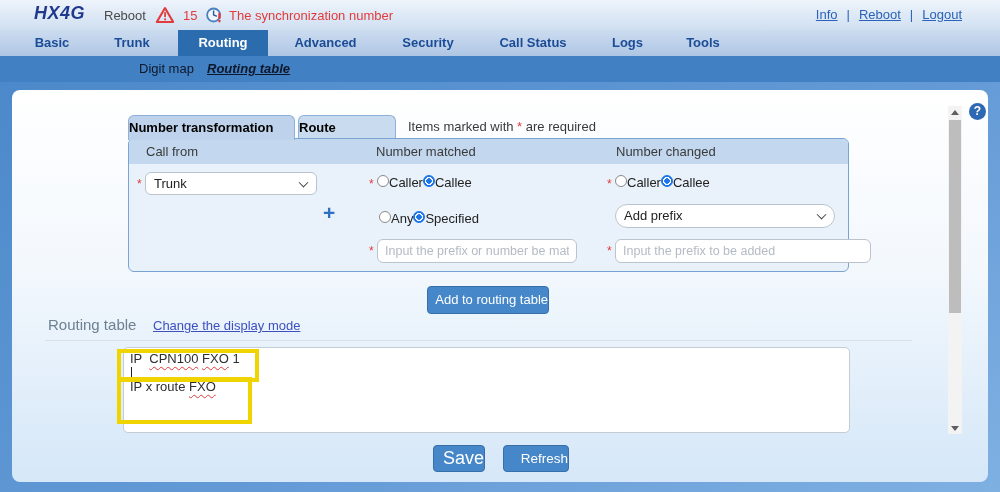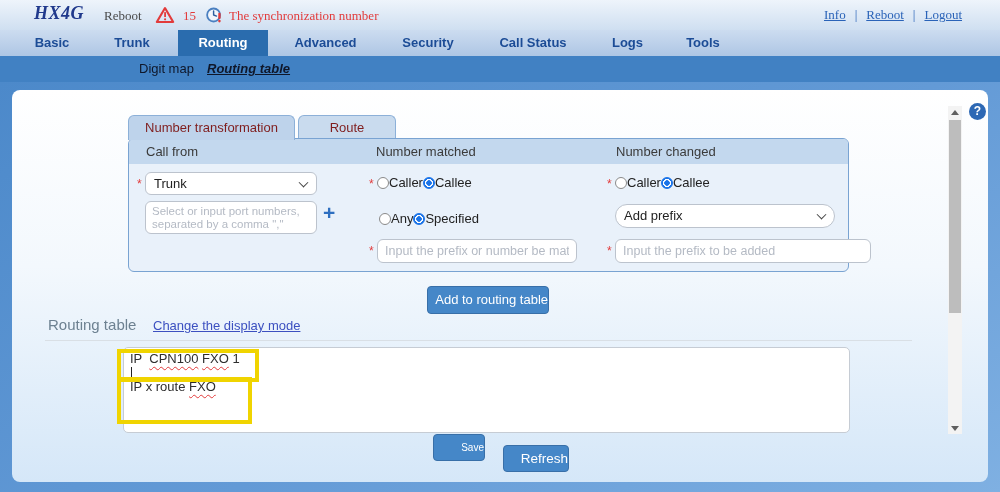--- a/index.html
+++ b/index.html
@@ -5,21 +5,21 @@
   html,body{margin:0;padding:0;}
   body{
     width:1000px;height:492px;position:relative;overflow:hidden;
     font-family:"Liberation Sans",sans-serif;
     -webkit-font-smoothing:antialiased;
   }
   .abs{position:absolute;}
 
   
   .topbar{left:0;top:0;width:1000px;height:30px;
-    background:linear-gradient(#eef4fb,#cfdff1);font-family:Liberation Serif, serif;}
+    background:linear-gradient(#eef4fb,#cfdff1);}
   .logo{left:34px;top:3px;font-size:18px;font-weight:800;font-style:italic;
     color:#20398c;letter-spacing:.5px;}
   .user{left:104px;top:8px;font-size:13px;color:#4a4a4a;}
   .warn-ico{left:155px;top:6px;width:20px;height:18px;}
   .alert-count{left:183px;top:8px;font-size:13px;color:#e23b3b;}
   .clock-ico{left:205px;top:6px;width:19px;height:18px;}
   .sync-msg{left:229px;top:8px;font-size:13px;color:#e23b3b;}
   .top-links{right:38px;top:7px;display:flex;gap:9px;font-size:13px;align-items:center;}
   .top-links a{color:#2a63b8;text-decoration:underline;cursor:pointer;}
   .top-sep{color:#8aa0bd;text-decoration:none !important;}
@@ -48,22 +48,22 @@
     text-align:center;line-height:17px;cursor:pointer;}
   .sbar{left:936px;top:16px;width:14px;height:328px;background:#f3f3f3;}
   .sbar-btn{left:0;width:14px;height:12px;cursor:pointer;}
   .tri-up{width:0;height:0;border-left:4px solid transparent;border-right:4px solid transparent;
     border-bottom:5px solid #5f5f5f;position:absolute;left:3px;top:4px;}
   .tri-down{width:0;height:0;border-left:4px solid transparent;border-right:4px solid transparent;
     border-top:5px solid #5f5f5f;position:absolute;left:3px;top:4px;}
   .sbar-thumb{left:1px;top:14px;width:12px;height:193px;background:#bdbdbd;cursor:pointer;}
 
   
-  .ftab{top:25px;height:23px;line-height:23px;text-align:center;font-size:13px;color:#7f1d1d;
-    border:1px solid #8cb0d8;border-bottom:none;border-radius:6px 6px 0 0;cursor:pointer;}
+  .ftab{top:25px;height:23px;line-height:23px;font-size:13px;color:#000000;
+    border:1px solid #8cb0d8;border-bottom:none;border-radius:6px 6px 0 0;cursor:pointer;font-weight:bold;}
   .ftab.active{left:116px;width:165px;background:#bed3eb;z-index:3;height:24px;}
   .ftab.inactive{left:286px;width:96px;background:#c9dbee;}
   .req-note{left:396px;top:25px;height:23px;line-height:24px;font-size:13px;color:#3a3a3a;}
   .star{color:#e23b3b;}
 
   
   .gbox{left:116px;top:48px;width:719px;height:132px;background:#e9f1fa;
     border:1px solid #79a3d2;border-radius:6px;z-index:2;}
   .ghead{left:0;top:0;width:719px;height:25px;background:#c3d8ee;border-radius:5px 5px 0 0;}
   .gcol{top:0;height:25px;line-height:25px;font-size:13px;color:#3a3a3a;}
@@ -75,21 +75,21 @@
     border-right:1.6px solid #444;border-bottom:1.6px solid #444;
     transform:translateY(-70%) rotate(45deg);}
   .port-ta{left:16px;top:62px;width:172px;height:33px;font-size:11.5px;color:#b4bac4;
     padding:3px 6px;line-height:13px;cursor:text;}
   .plus{left:194px;top:62px;font-size:21px;font-weight:bold;color:#2e6fc0;cursor:pointer;}
   .radio{width:12px;height:12px;border-radius:50%;border:1px solid #8a8a8a;background:#fff;
     display:inline-block;vertical-align:-2px;box-sizing:border-box;cursor:pointer;}
   .radio.checked{border:1px solid #1a73e8;
     background:radial-gradient(circle at 50% 50%,#1a73e8 0,#1a73e8 2.5px,#fff 3px,#fff 3.8px,#1a73e8 4.2px);}
   .rlabel{font-size:13px;color:#222;cursor:pointer;}
-  .rgroup{display:flex;align-items:center;}
+  .rgroup{display:flex;}
   input.txt{font-family:"Liberation Sans",sans-serif;font-size:12.5px;color:#333;
     background:#fff;border:1px solid #bcc3cd;border-radius:6px;box-sizing:border-box;
     padding:0 7px;outline:none;}
   input.txt::placeholder{color:#b4bac4;}
 
   
   .btn{background:#4587c8;border:1px solid #386fa8;border-radius:4px;color:#fff;
     font-size:13px;text-align:right;cursor:pointer;box-sizing:border-box;}
   .add-btn{left:415px;top:196px;width:122px;height:28px;line-height:26px;}
 
@@ -101,21 +101,21 @@
     border:1px solid #c6ccd4;border-radius:5px;box-sizing:border-box;
     padding:4px 6px;cursor:text;}
   .rt-line{white-space:pre;font-size:13px;line-height:14px;height:14px;color:#2e2e2e;position:relative;}
   .wavy{text-decoration:underline;text-decoration-style:wavy;
     text-decoration-color:#e23b3b;text-decoration-thickness:1px;text-underline-offset:3px;}
   .caret{position:absolute;left:1px;top:1px;width:1px;height:12px;background:#222;}
   .hl{border:4px solid #f0d400;background:transparent;z-index:5;}
   .hl1{left:105px;top:259px;width:134px;height:25px;}
   .hl2{left:105px;top:287px;width:127px;height:39px;}
 
-  .save-btn{left:421px;top:344px;width:52px;height:27px;line-height:25px;font-size:10px;}
+  .save-btn{left:421px;top:355px;width:52px;height:27px;line-height:25px;font-size:18px;}
   .refresh-btn{left:491px;top:355px;width:66px;height:27px;line-height:25px;font-size:13.5px;}
 </style>
 </head>
 <body>
 
 <div class="abs topbar">
   <div class="abs logo">HX4G</div>
   <div class="abs user">Reboot</div>
   <svg class="abs warn-ico" viewBox="0 0 24 22">
     <path d="M12 2.5 L22 19.5 L2 19.5 Z" fill="none" stroke="#e23b3b" stroke-width="2.6" stroke-linejoin="round"></path>
@@ -165,34 +165,34 @@
           <span class="tri-up"></span>
         </div>
       <div class="abs sbar-thumb"></div>
       <div class="abs sbar-btn" style="top:316px;">
           <span class="tri-down"></span>
         </div>
     </div>
 
     <div class="abs ftab active">Number transformation</div>
     <div class="abs ftab inactive">Route</div>
+    <div class="abs req-note"><span>Items marked with </span><span class="star">*</span><span> are required</span></div>
 
     <div class="abs gbox">
       <div class="abs ghead">
         <div class="abs gcol" style="left:17px;">Call from</div>
         <div class="abs gcol" style="left:247px;">Number matched</div>
         <div class="abs gcol" style="left:487px;">Number changed</div>
       </div>
 
       <span class="abs fstar" style="left:8px;top:38px;">*</span>
       <div class="abs ctl sel" style="left:16px;top:33px;width:172px;height:23px;">
         <span class="lbl">Trunk</span>
         <span class="chev"></span>
       </div>
-      <div class="abs ctl port-ta">Select or input port numbers, separated by a comma ","</div>
       <div class="abs plus">+</div>
 
       <span class="abs fstar" style="left:240px;top:38px;">*</span>
       <div class="abs rgroup" style="left:248px;top:36px;">
         <span class="radio"></span>
           <span class="rlabel">Caller</span>
           <span class="radio checked"></span>
           <span class="rlabel">Callee</span>
       </div>
       <div class="abs rgroup" style="left:250px;top:72px;">

